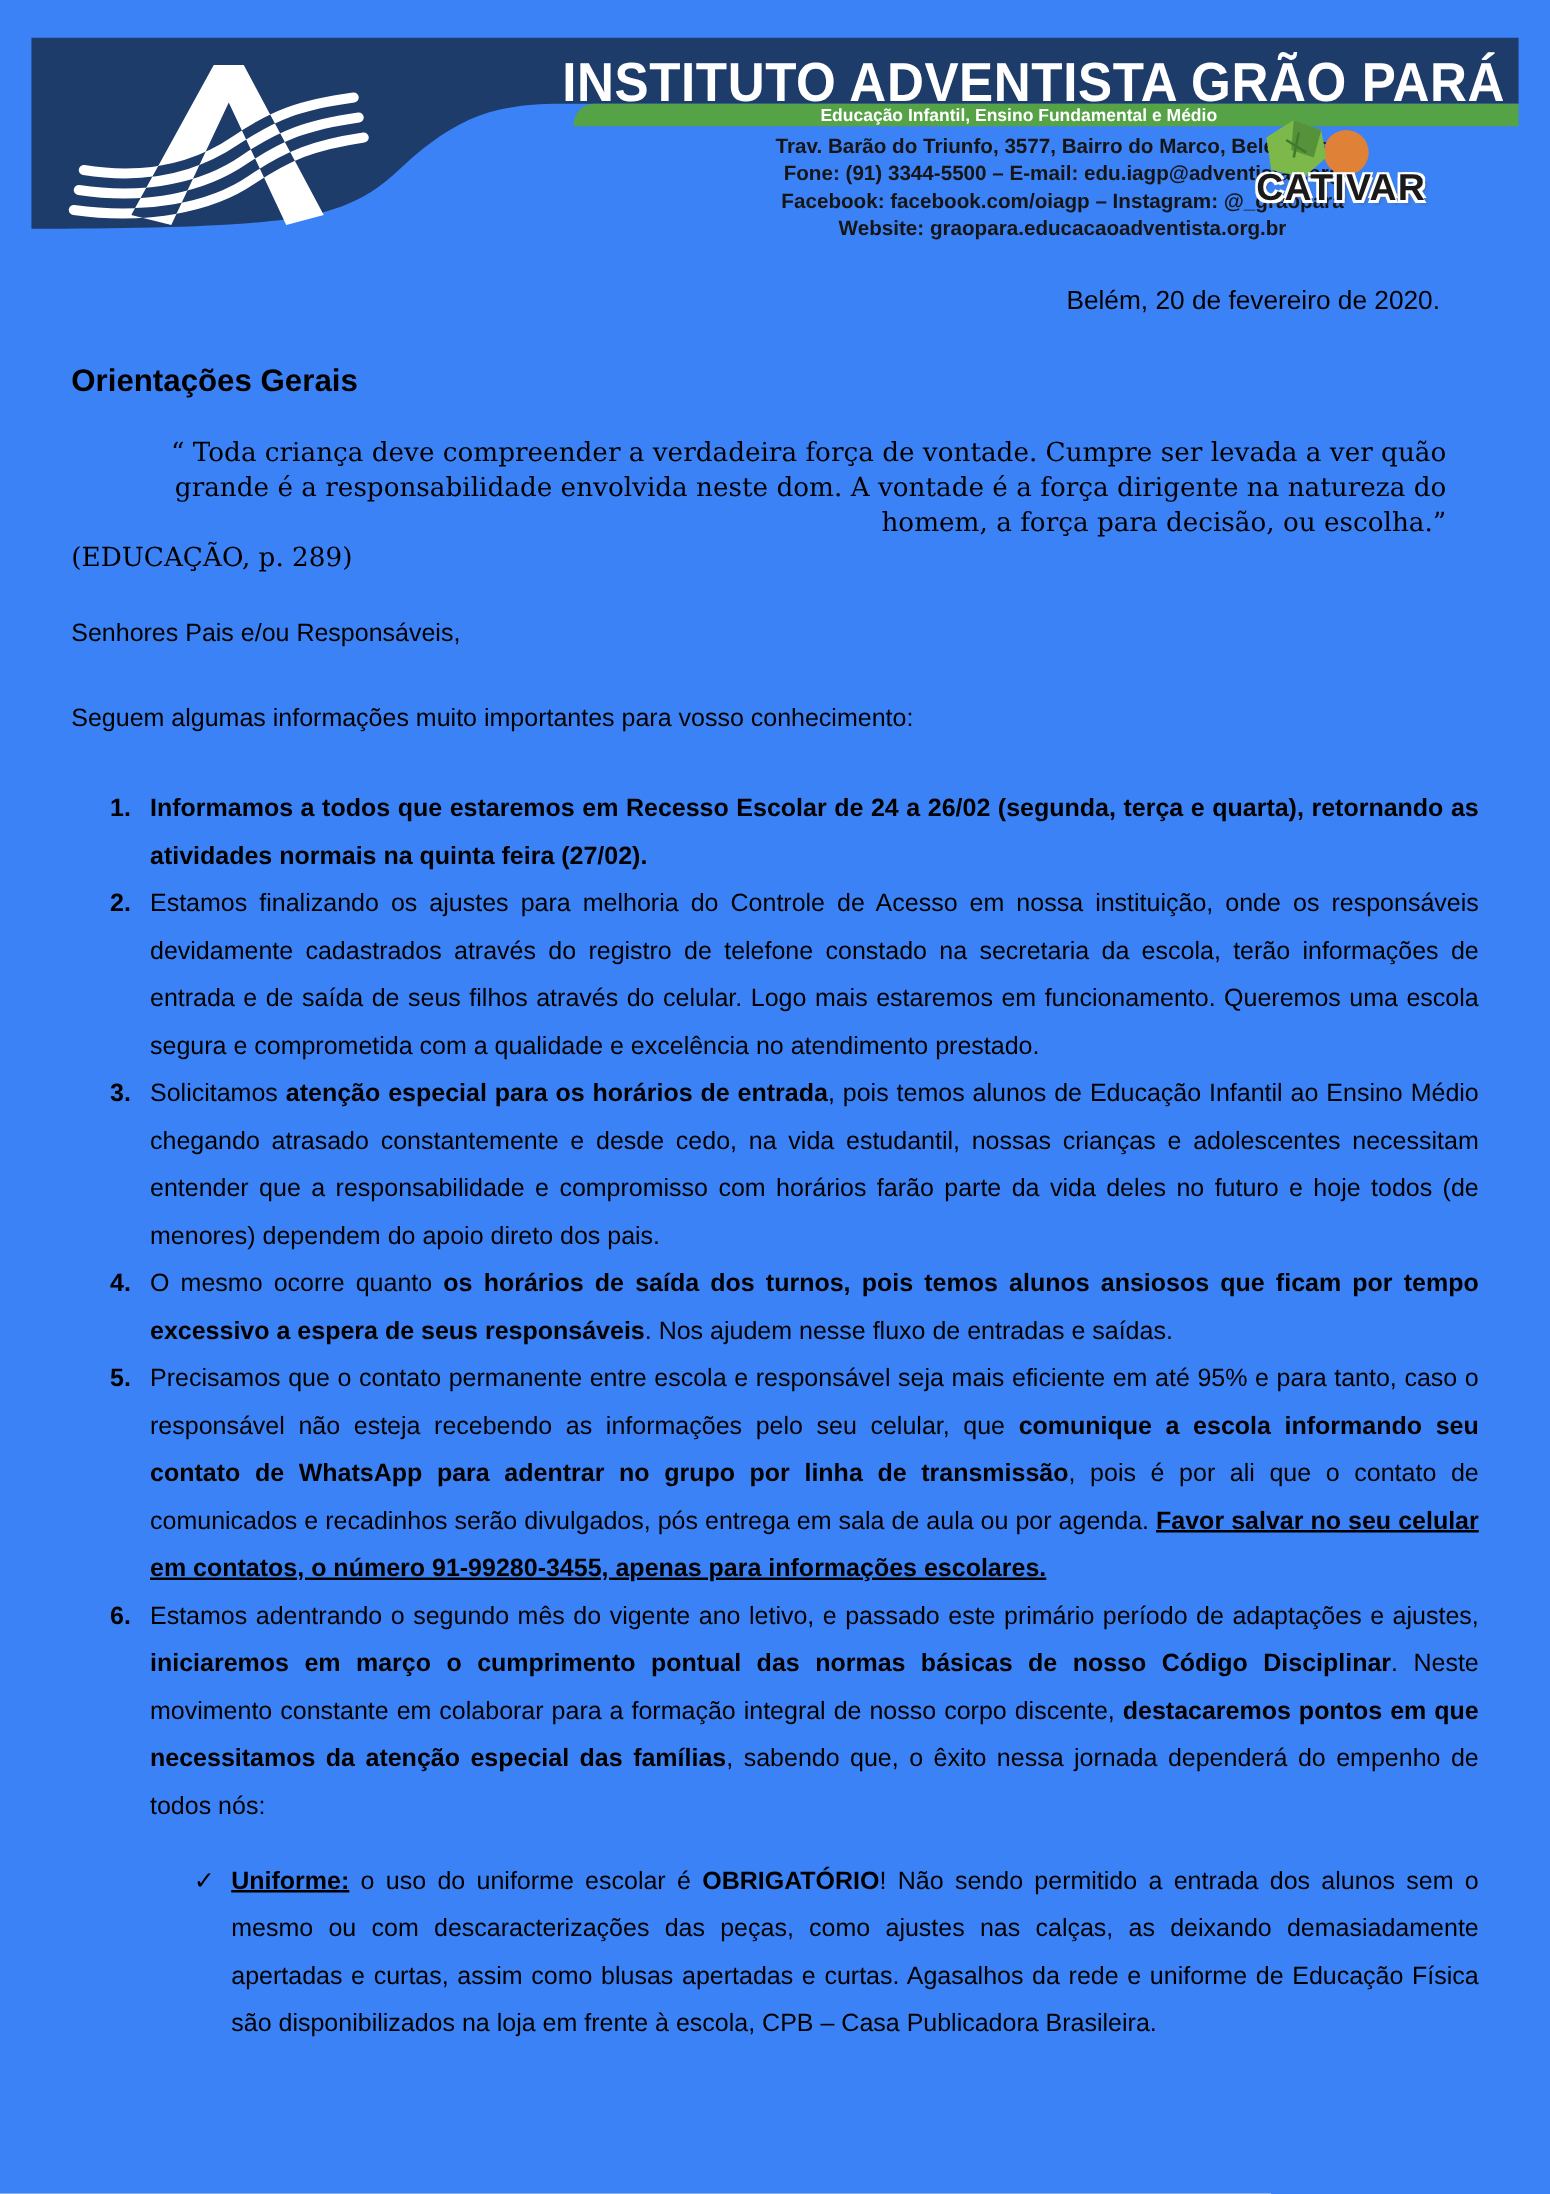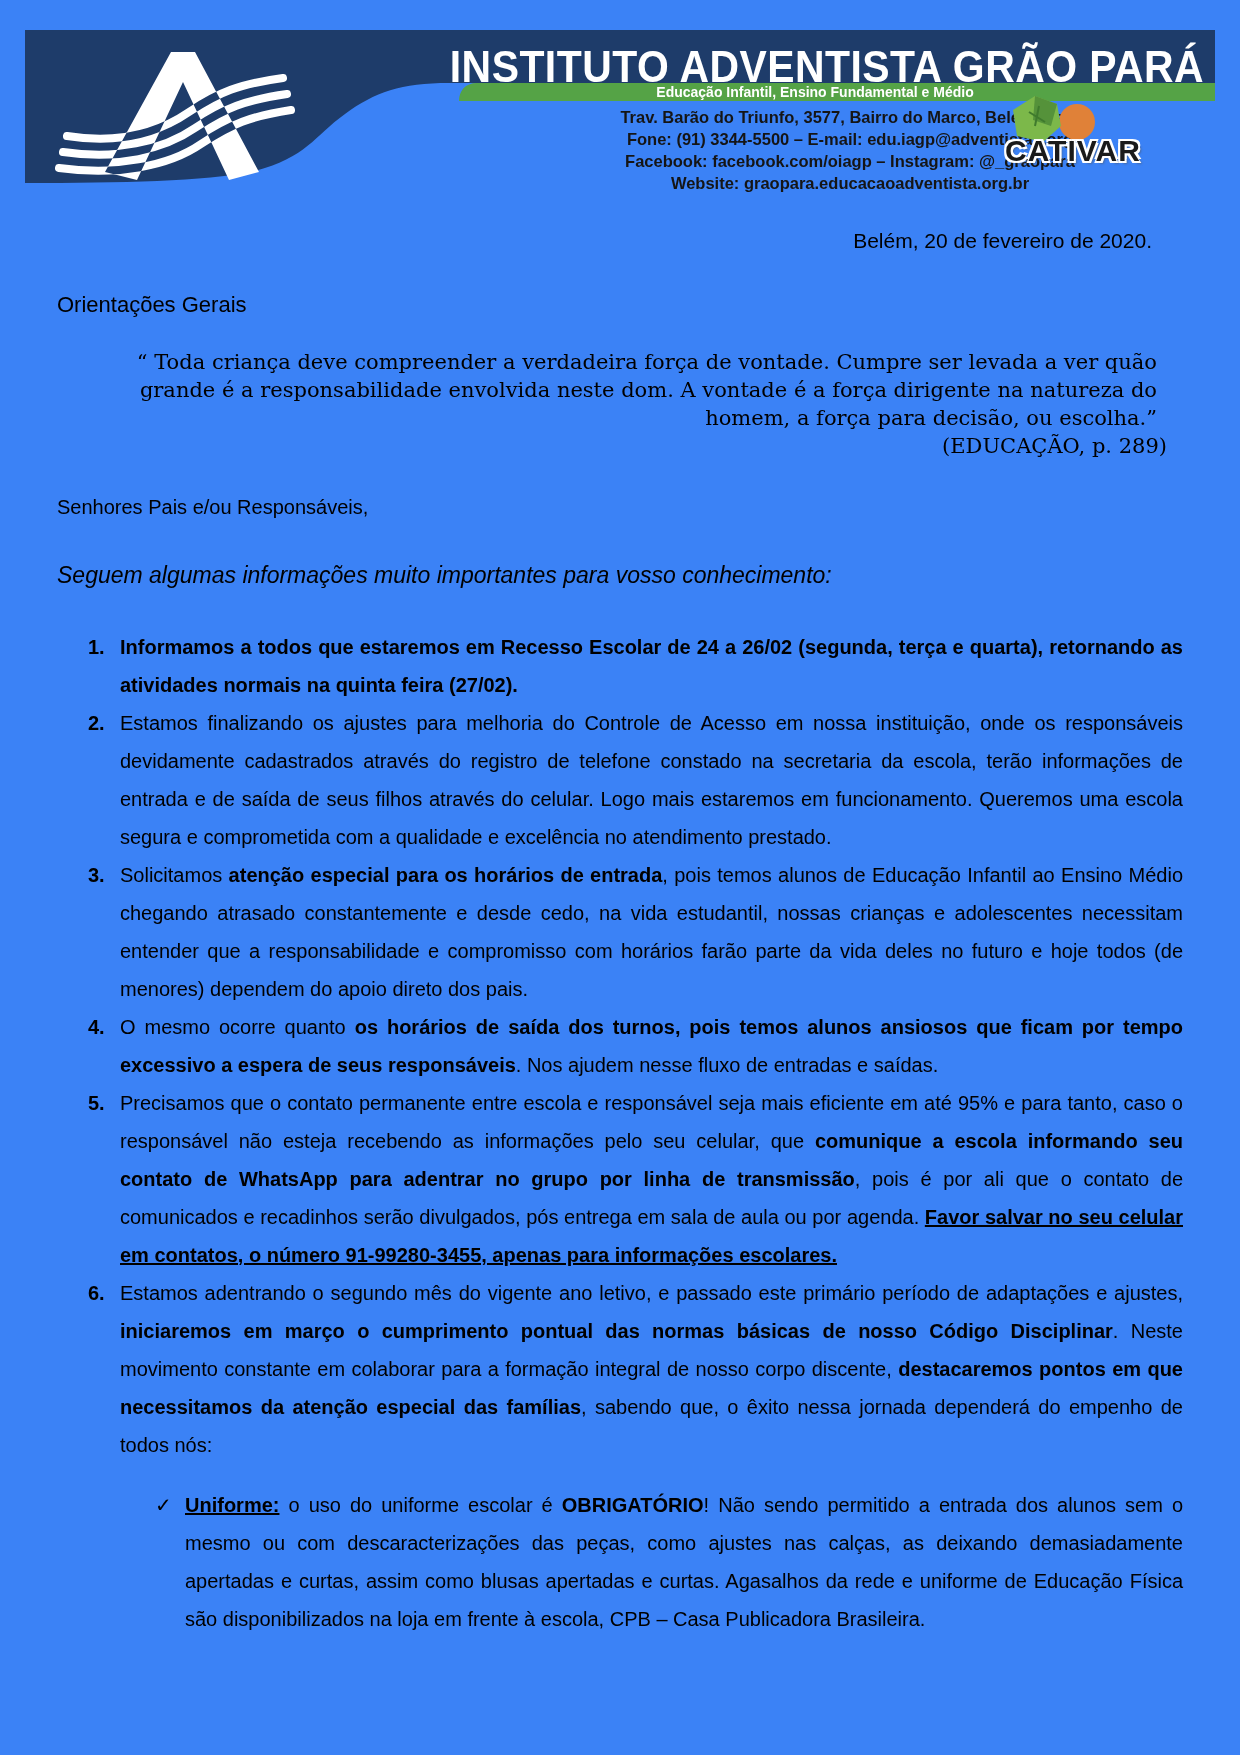--- a/index.html
+++ b/index.html
@@ -33,33 +33,33 @@
   .cativar{position:absolute;left:1005px;top:92px;width:165px;height:90px;}
   .cativar svg{position:absolute;left:0;top:0;display:block;}
   .cativar-text{
     position:absolute;left:0;top:42px;white-space:nowrap;
     font-size:30px;font-weight:bold;letter-spacing:1px;color:#1a1a1a;
     text-shadow:-2px -2px 0 #fff,2px -2px 0 #fff,-2px 2px 0 #fff,2px 2px 0 #fff,3px 3px 2px rgba(80,80,80,.45);
   }
   
   .content{padding:0 57px;}
   .date-line{margin-top:28px;text-align:right;padding-right:31px;font-size:21px;line-height:26px;}
-  .heading{margin:38px 0 0 0;font-size:22px;line-height:26px;font-weight:normal;}
+  .heading{margin:38px 0 0 0;font-size:25px;line-height:26px;font-weight:bold;}
   .quote{
     margin:30px 0 0 0;padding:0 26px;text-align:right;
     font-family:"DejaVu Serif","Liberation Serif",serif;
     font-size:21px;line-height:28px;
   }
   .quote-source{
-    margin:0;text-align:right;padding-right:16px;
+    margin:0;text-align:left;padding-right:16px;
     font-family:"DejaVu Serif","Liberation Serif",serif;
     font-size:21px;line-height:28px;
   }
   .salutation{margin:34px 0 0 0;font-size:20px;line-height:26px;}
-  .intro{margin:42px 0 0 0;font-size:23px;line-height:26px;font-style:italic;}
+  .intro{margin:42px 0 0 0;font-size:20px;line-height:26px;}
   .num-list{list-style:none;margin:40px 0 0 0;padding:0;}
   .num-list li{
     position:relative;padding-left:63px;
     font-size:20px;line-height:38px;
     text-align:justify;
   }
   .num-list .num{position:absolute;left:31px;width:28px;font-weight:bold;}
   .check-list{margin-top:22px;}
   .check-item{
     position:relative;padding-left:128px;

